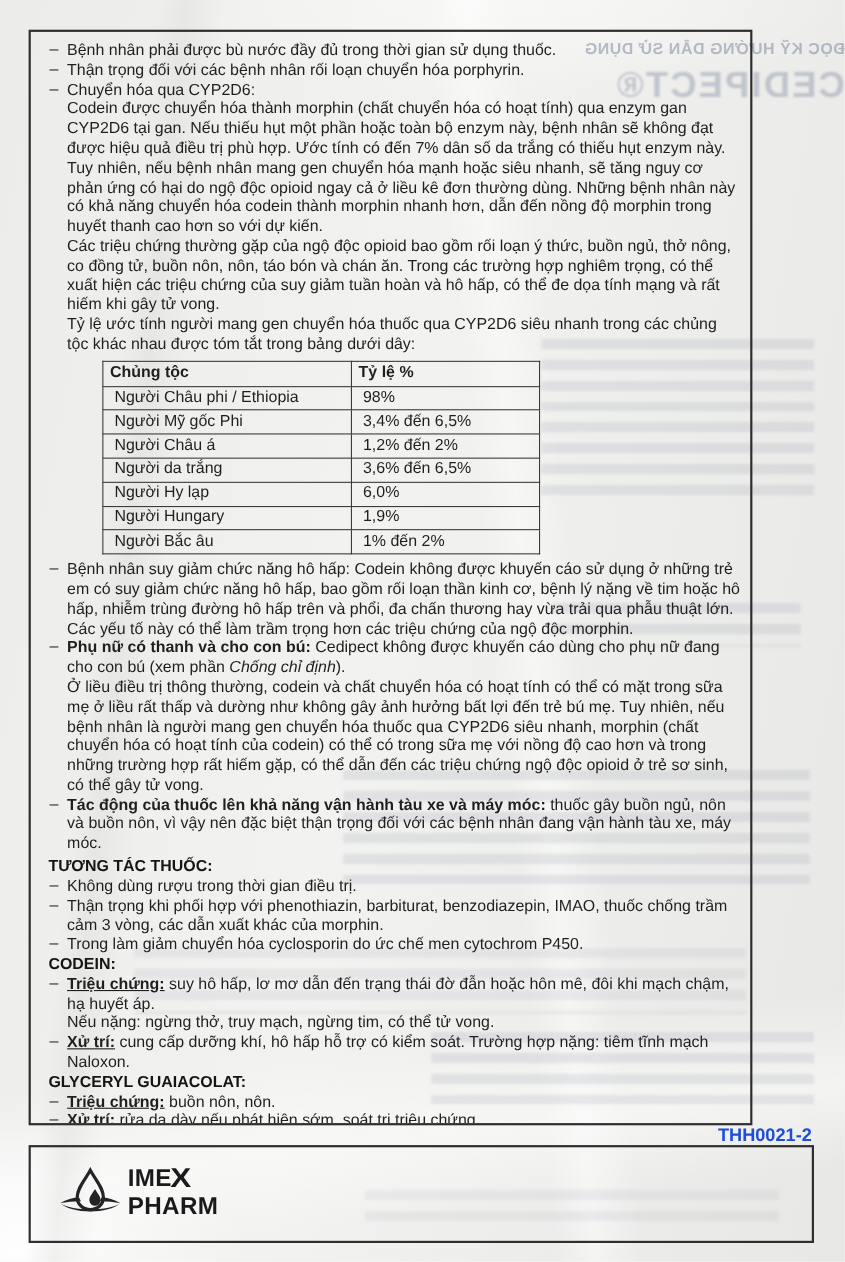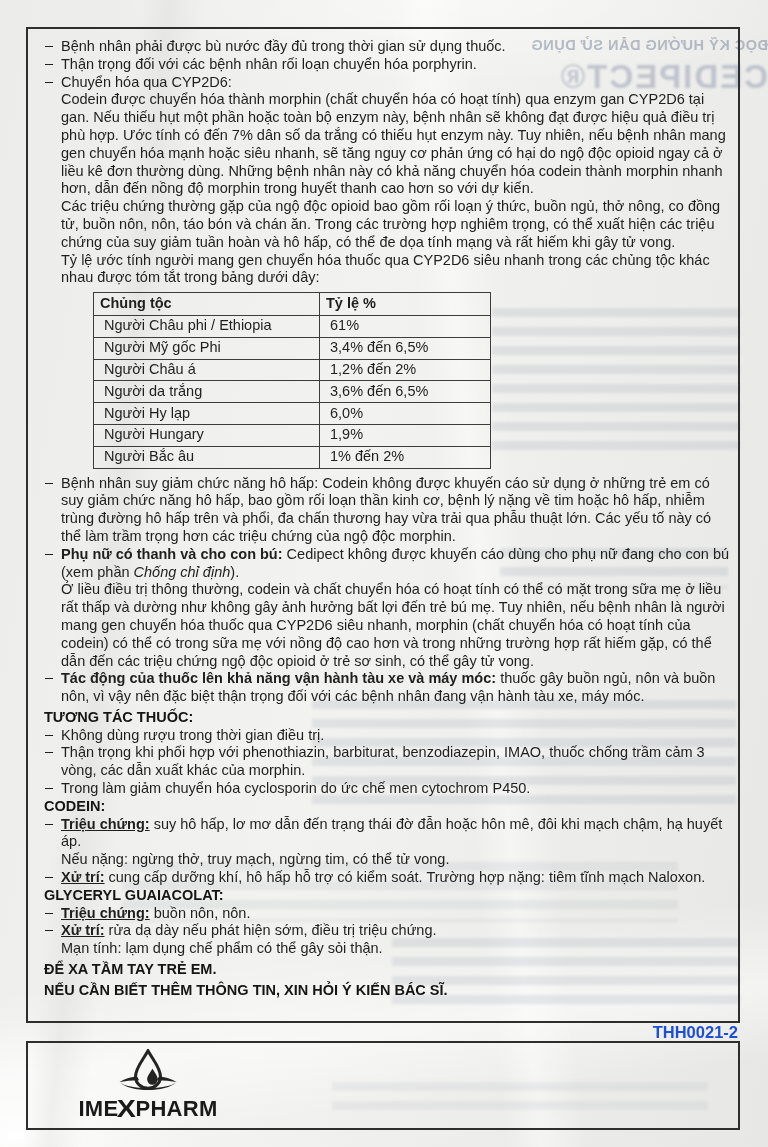--- a/index.html
+++ b/index.html
@@ -26,40 +26,40 @@
   .ghost{position:absolute;pointer-events:none;opacity:.65;filter:blur(1.4px);
     background:repeating-linear-gradient(180deg,rgba(148,154,170,.30) 0 9px,transparent 9px 19px);}
   .g1{left:492px;top:308px;width:248px;height:152px;}
   .g2{left:500px;top:548px;width:228px;height:40px;}
   .g3{left:312px;top:700px;width:424px;height:112px;}
   .g4{left:122px;top:862px;width:556px;height:60px;opacity:.45;}
   .g5{left:392px;top:938px;width:348px;height:70px;}
   .g6{left:332px;top:1082px;width:376px;height:38px;opacity:.4;}
   
   .panel{position:absolute;box-sizing:border-box;border:2px solid #2e2e2e;background:transparent;}
-  .main{left:26px;top:27px;width:714px;height:996px;padding:9px 8px 0 16px;
+  .main{left:26px;top:27px;width:658px;height:996px;padding:9px 8px 0 16px;
     font-size:14.5px;line-height:17.8px;overflow:hidden;}
   .li,.para{position:relative;padding-left:17px;margin:0;}
   .li::before{content:"–";position:absolute;left:1px;top:-1px;}
   .h{font-weight:bold;color:#151515;}
   .u{text-decoration:underline;}
   .gap{margin-top:3px;}
   i{font-style:italic;}
   
   table.eth{border-collapse:collapse;margin:5px 0 6px 49px;}
   table.eth th,table.eth td{border:1.5px solid #3c3c3c;font-size:14.5px;}
   table.eth th{font-weight:bold;text-align:left;padding:2px 6px;}
   table.eth td{padding:1.5px 10px;}
   table.eth td.c1{width:205px;}
   table.eth td.c2{width:150px;}
   
   .code{position:absolute;left:26px;top:1023px;width:712px;text-align:right;
     font-weight:bold;font-size:16.5px;color:#1d4ed8;}
   .footer{left:26px;top:1041px;width:714px;height:89px;display:flex;align-items:center;}
-  .logo{width:200px;margin-left:20px;display:flex;flex-direction:column;align-items:center;}
+  .logo{width:200px;margin-left:20px;display:flex;align-items:center;}
   .logoword{font-size:22px;font-weight:800;letter-spacing:.3px;color:#1a1a1a;margin-top:-3px;}
   .logoword .lx{display:inline-block;transform:scale(1.3,1.12);margin:0 1px;}
   .ftext{flex:1;margin-left:8px;padding-right:24px;font-size:15.5px;line-height:21.5px;color:#1c1c1c;}
   .fl1 b{font-weight:bold;}
   .fl3{display:flex;justify-content:space-between;}
 </style>
 </head>
 <body>
 
 <div class="crease"></div>
@@ -85,21 +85,21 @@
   <table class="eth">
     <thead>
       <tr>
         <th>Chủng tộc</th>
         <th>Tỷ lệ %</th>
       </tr>
     </thead>
     <tbody>
       <tr>
           <td class="c1">Người Châu phi / Ethiopia</td>
-          <td class="c2">61%</td>
+          <td class="c2">98%</td>
         </tr>
       <tr>
           <td class="c1">Người Mỹ gốc Phi</td>
           <td class="c2">3,4% đến 6,5%</td>
         </tr>
       <tr>
           <td class="c1">Người Châu á</td>
           <td class="c2">1,2% đến 2%</td>
         </tr>
       <tr>
@@ -130,21 +130,21 @@
   <div class="li"><span>Không dùng rượu trong thời gian điều trị.</span></div>
   <div class="li"><span>Thận trọng khi phối hợp với phenothiazin, barbiturat, benzodiazepin, IMAO, thuốc chống trầm cảm 3 vòng, các dẫn xuất khác của morphin.</span></div>
   <div class="li"><span>Trong làm giảm chuyển hóa cyclosporin do ức chế men cytochrom P450.</span></div>
 
   <div class="h">CODEIN:</div>
   <div class="li"><span><b class="u">Triệu chứng:</b><span> suy hô hấp, lơ mơ dẫn đến trạng thái đờ đẫn hoặc hôn mê, đôi khi mạch chậm, hạ huyết áp.</span></span></div>
   <div class="para">Nếu nặng: ngừng thở, truy mạch, ngừng tim, có thể tử vong.</div>
   <div class="li"><span><b class="u">Xử trí:</b><span> cung cấp dưỡng khí, hô hấp hỗ trợ có kiểm soát. Trường hợp nặng: tiêm tĩnh mạch Naloxon.</span></span></div>
   <div class="h">GLYCERYL GUAIACOLAT:</div>
   <div class="li"><span><b class="u">Triệu chứng:</b><span> buồn nôn, nôn.</span></span></div>
-  <div class="li"><span><b class="u">Xử trí:</b><span> rửa dạ dày nếu phát hiện sớm, điều trị triệu chứng.</span></span></div>
+  <div class="li"><span><b class="u">Xử trí:</b><span> rửa dạ dày nếu phát hiện sớm, soát trị triệu chứng.</span></span></div>
   <div class="para">Mạn tính: lạm dụng chế phẩm có thể gây sỏi thận.</div>
 
   <div class="h gap">ĐỂ XA TẦM TAY TRẺ EM.</div>
   <div class="h gap">NẾU CẦN BIẾT THÊM THÔNG TIN, XIN HỎI Ý KIẾN BÁC SĨ.</div>
 
 </div>
 
 <div class="code">THH0021-2</div>
 
 <div class="panel footer">

